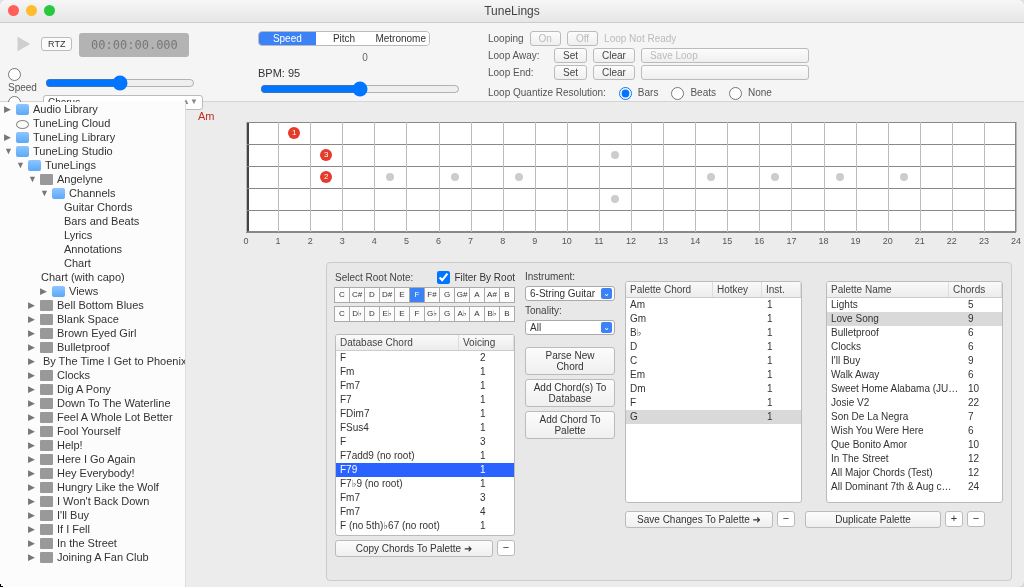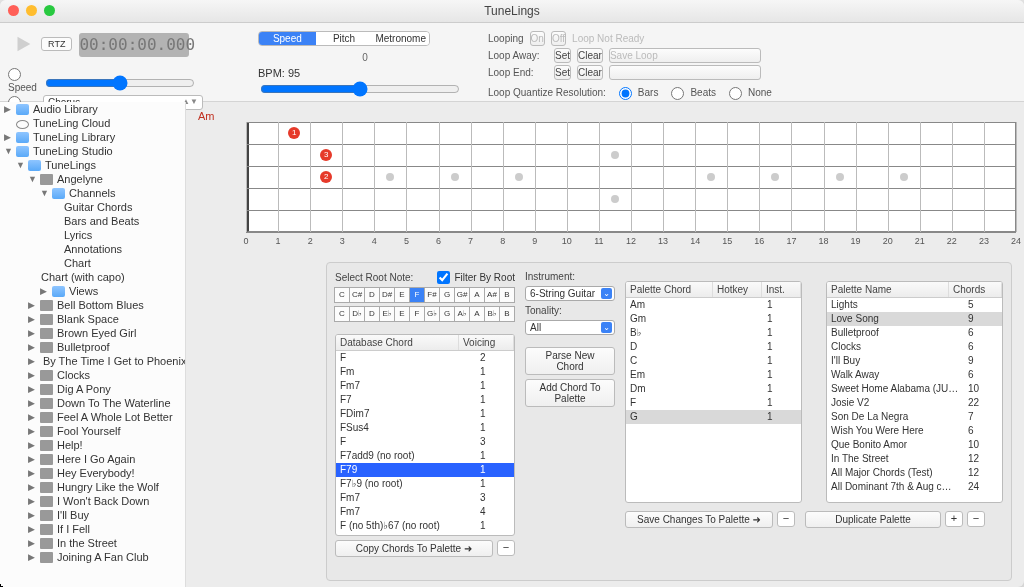--- a/index.html
+++ b/index.html
@@ -10,36 +10,36 @@
 .tl.red{background:#ff5f57;}
 .tl.yellow{background:#ffbd2e;}
 .tl.green{background:#28c940;}
 .titlebar .title{text-align:center;line-height:22px;font-size:12px;color:#444;}
 
 .topstrip{height:78px;background:#f5f5f5;border-bottom:1px solid #d4d4d4;display:flex;}
 .ts-left{width:250px;padding:6px 8px;box-sizing:border-box;}
 .playbtn{width:22px;height:22px;display:inline-block;vertical-align:top;margin:4px;}
 .playbtn svg{width:22px;height:22px;fill:#cfcfcf;}
 .rtz{border:1px solid #bbb;border-radius:3px;padding:1px 6px;font-size:9px;background:#fcfcfc;display:inline-block;vertical-align:top;margin-top:8px;}
-.lcd{display:inline-block;width:110px;height:24px;background:#b3b3b3;border-radius:3px;vertical-align:top;margin-left:4px;margin-top:4px;color:#777;text-align:center;line-height:24px;font-family:monospace;font-size:16px;}
+.lcd{display:inline-block;width:110px;height:24px;background:#b3b3b3;border-radius:3px;vertical-align:top;margin-left:4px;margin-top:4px;color:#777;text-align:center;line-height:24px;font-family:monospace;font-size:12px;}
 .ts-left .radios{margin-top:8px;font-size:10px;color:#555;}
 .ts-left .radios label{display:block;line-height:14px;}
 .ts-left .radios input{margin:0 4px 0 0;vertical-align:middle;}
 .chorus{width:150px;border:1px solid #bbb;border-radius:3px;font-size:10px;padding:1px 4px;background:#fff;display:inline-block;margin-top:2px;}
 
 .ts-mid{width:230px;padding:8px;box-sizing:border-box;}
 .segctrl{display:flex;border:1px solid #bbb;border-radius:4px;overflow:hidden;width:170px;margin-bottom:6px;}
 .segctrl span{flex:1;text-align:center;font-size:10px;padding:1px 0;background:#fff;color:#333;}
 .segctrl span.on{background:#3b82f6;color:#fff;}
 .bpm{font-size:11px;color:#333;margin-top:4px;}
 .slider{width:200px;}
 
 .ts-right{flex:1;padding:6px 8px;font-size:10px;color:#555;}
 .ts-right .row{display:flex;align-items:center;gap:6px;margin:2px 0;}
-.btn{border:1px solid #bbb;border-radius:3px;background:linear-gradient(#fcfcfc,#efefef);padding:1px 0;font-size:10px;color:#444;}
+.btn{border:1px solid #bbb;border-radius:3px;background:linear-gradient(#fcfcfc,#efefef);padding:1px 8px;font-size:10px;color:#444;}
 .btn.wide{width:150px;height:11px;}
 .btn.dim{color:#bbb;}
 .resrow{display:flex;align-items:center;gap:8px;margin-top:4px;}
 .resrow label{display:flex;align-items:center;gap:3px;}
 
 .body{display:flex;height:calc(100% - 100px);}
 .sidebar{width:185px;background:#fcfcfc;border-right:1px solid #ddd;overflow-y:auto;font-size:11px;}
 .sidebar .node{display:flex;align-items:center;gap:4px;padding:1px 4px;white-space:nowrap;}
 .sidebar .tri{width:8px;font-size:9px;color:#777;}
 .sidebar .ic{width:13px;height:11px;display:inline-block;}
@@ -514,20 +514,21 @@
             </div>
     </div>
 
     <div class="col m">
      <span class="lbl">Instrument:</span>
      <div class="select"><span>6-String Guitar</span><span class="car">⌄</span></div>
      <span class="lbl">Tonality:</span>
      <div class="select"><span>All</span><span class="car">⌄</span></div>
      <div style="height:4px"></div>
      <div class="cbtn">Parse New Chord</div>
+     <div class="cbtn">Add Chord(s) To Database</div>
      <div class="cbtn">Add Chord To Palette</div>
     </div>
 
     <div class="col r">
      <div style="height:6px"></div>
      <div class="rcol">
       <div class="table box1">
        <div class="hd">
                   <span style="flex:1">Palette Chord</span>
                   <span style="width:40px">Hotkey</span>

